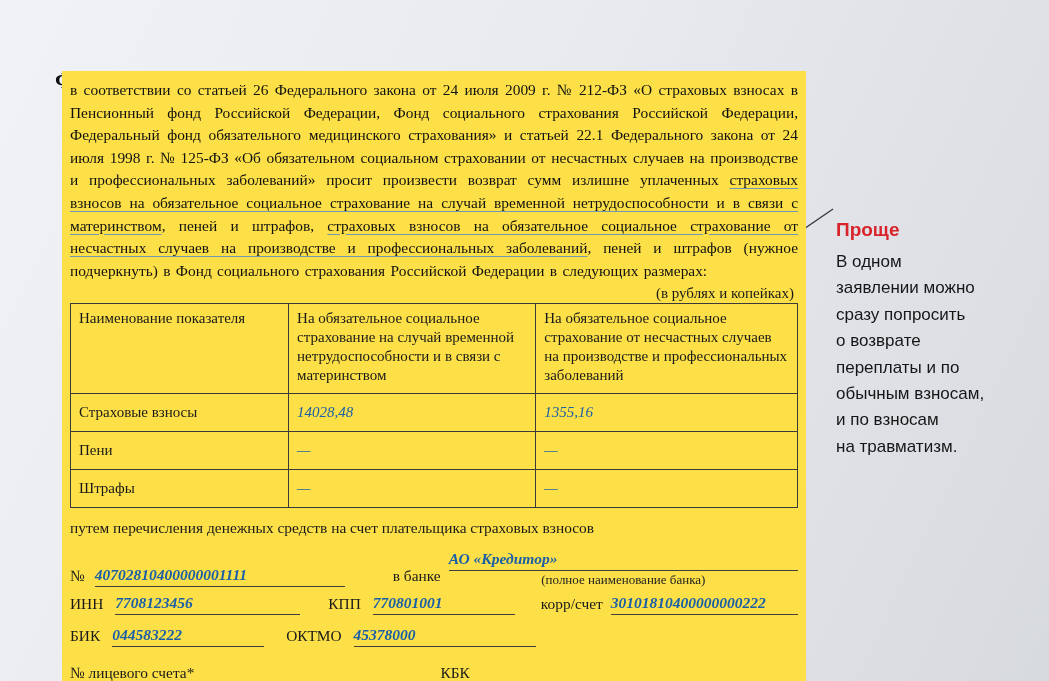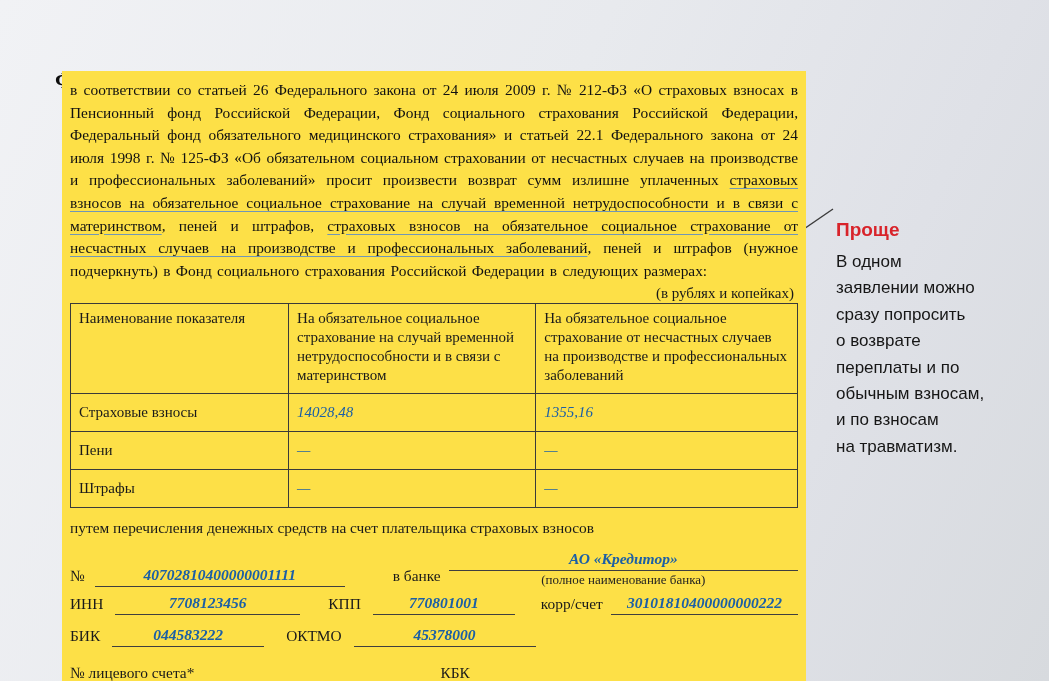--- a/index.html
+++ b/index.html
@@ -102,21 +102,20 @@
   
   .frow {
     display: flex;
     align-items: flex-end;
     font-size: 15.4px;
   }
   .flabel { white-space: nowrap; padding-bottom: 2px; }
   .field {
     display: inline-block;
     border-bottom: 1.4px solid #3f3f3f;
-    text-align: center;
     min-height: 21px;
     padding-bottom: 1px;
   }
   .fval {
     color: var(--value-blue);
     font-weight: bold;
     font-style: italic;
     font-size: 15.5px;
     white-space: nowrap;
   }

